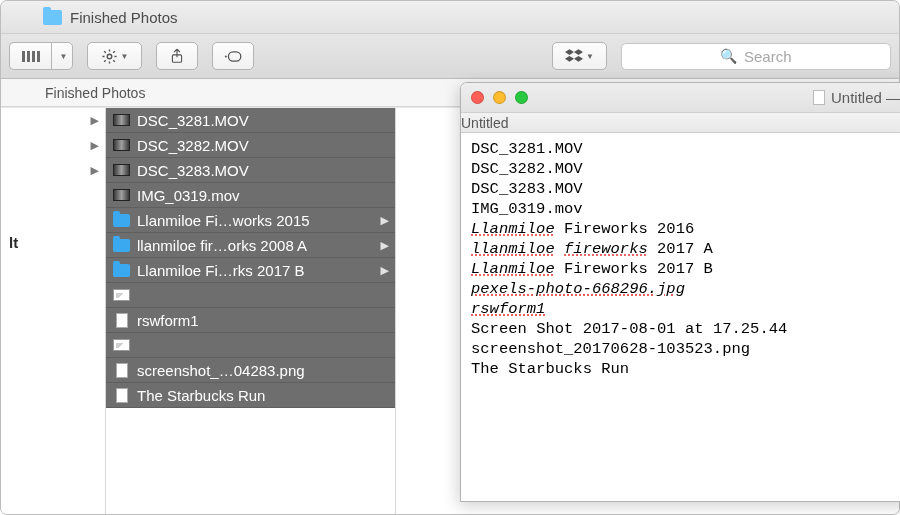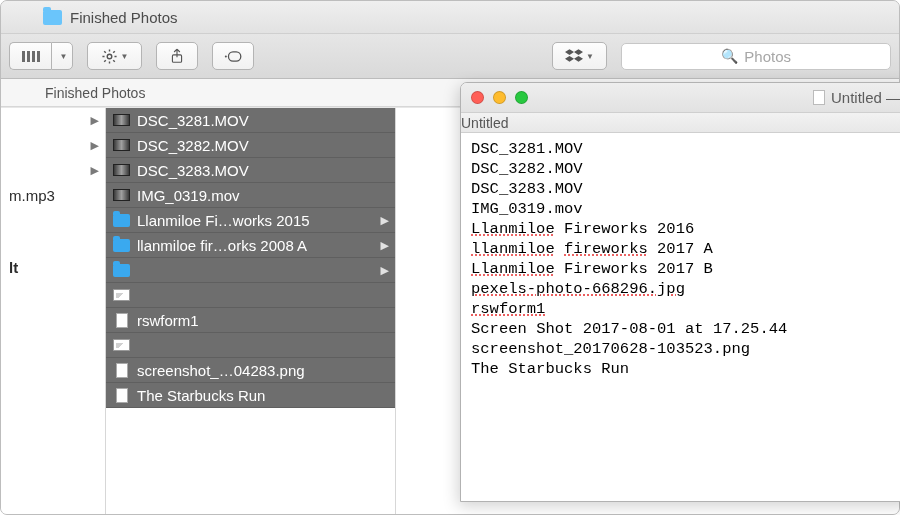--- a/index.html
+++ b/index.html
@@ -265,20 +265,21 @@
     font-size: 15.5px;
     line-height: 20px;
     color: #000;
     white-space: pre;
   }
   .sp-red {
     text-decoration: underline;
     text-decoration-style: dotted;
     text-decoration-color: #e63030;
     text-underline-offset: 2px;
+    font-style: italic;
   }
   .sp-green {
     text-decoration-style: dotted;
     text-decoration-color: #2fad3a;
     text-underline-offset: 2px;
   }
 
 </style>
 </head>
 <body>
@@ -340,21 +341,21 @@
 
     <div class="tool-btn" style="min-width:55px">
       <svg class="dropbox-svg" viewBox="0 0 32 28">
         <path d="M8 2 L16 7 L8 12 L0 7 Z M24 2 L32 7 L24 12 L16 7 Z M8 14 L16 19 L8 24 L0 19 Z M24 14 L32 19 L24 24 L16 19 Z" fill="#555"></path>
       </svg>
       <span class="dropdown-caret">▼</span>
     </div>
 
     <div class="search-field">
       <span class="mag">🔍</span>
-      <span>Photos</span>
+      <span>Search</span>
     </div>
   </div>
 
   <div class="path-bar">
     <span>Finished Photos</span>
   </div>
 
   <div class="finder-body">
 
     <div class="column col-a" id="col-a">
@@ -363,23 +364,20 @@
           <span class="chev">▶</span>
         </div>
         <div class="col-row dim">
           <span></span>
           <span class="chev">▶</span>
         </div>
         <div class="col-row">
           <span></span>
           <span class="chev">▶</span>
         </div>
-        <div class="col-row">
-          <span>m.mp3</span>
-        </div>
         <div class="col-row" style="margin-top: 14px;">
           <span></span>
         </div>
         <div class="col-row" style="margin-top: 8px; font-weight: bold;">
           <span>lt</span>
         </div>
       </div>
 
     <div class="column col-b file-list" id="col-b">
         <div class="frow">
@@ -417,20 +415,21 @@
           <span class="ficon">
             <span class="icon-folder-blue"></span>
           </span>
           <span>llanmiloe fir…orks 2008 A</span>
           <span class="chev">▶</span>
         </div>
         <div class="frow">
           <span class="ficon">
             <span class="icon-folder-blue"></span>
           </span>
+          <span>Llanmiloe Fi…rks 2017 B</span>
           <span class="chev">▶</span>
         </div>
         <div class="frow">
           <span class="ficon">
             <span class="icon-img"></span>
           </span>
         </div>
         <div class="frow">
           <span class="ficon">
             <span class="icon-doc"></span>

